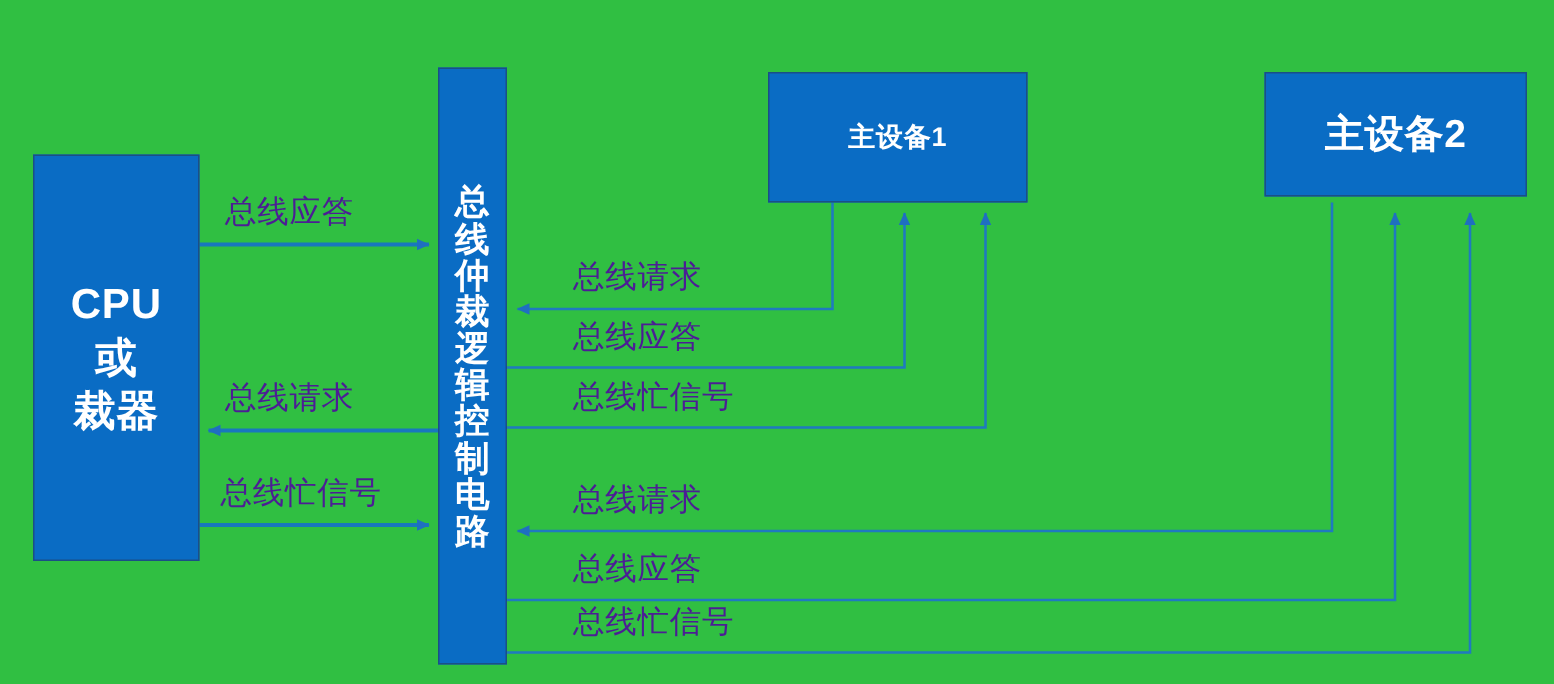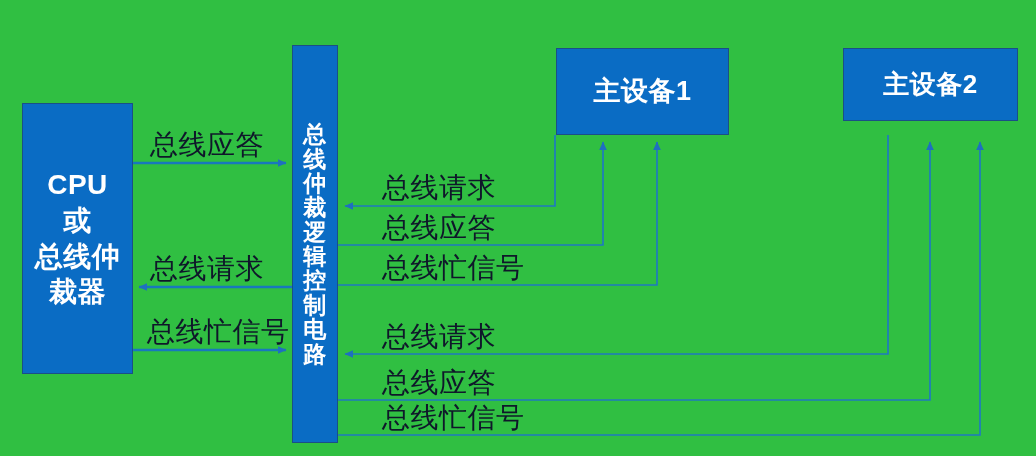--- a/index.html
+++ b/index.html
@@ -55,44 +55,43 @@
     display: block;
     line-height: 1.06;
   }
 
   
   #master1-box {
     left: 512px;
     top: 48px;
     width: 173px;
     height: 87px;
-    font-size: 27px;
-    margin-left: 44px;
+    font-size: 18px;
   }
   #master2-box {
     left: 843px;
     top: 48px;
     width: 175px;
-    height: 73px;
+    height: 83px;
     font-size: 26px;
   }
 
   
   #wires {
     position: absolute;
     left: 0; top: 0;
     width: 1036px;
     height: 456px;
     pointer-events: none;
   }
 
   .edge-label {
     position: absolute;
-    color: #0f172a;
-    font-size: 28px;
+    color: #4c1d95;
+    font-size: 21px;
     white-space: nowrap;
     line-height: 1;
     letter-spacing: 0.5px;
   }
 </style>
 </head>
 <body>
 
 <div id="stage">
 
@@ -142,21 +141,20 @@
     </g>
 
     <g>
       <path d="M338,435 L980,435 L980,142" stroke="#1f7ac0" stroke-width="1.7" fill="none" marker-end="url(#ar-up)"></path>
     </g>
   </svg>
 
   <div class="box" id="cpu-box">
     <span class="line">CPU</span>
     <span class="line">或</span>
-    <span class="line">总线仲</span>
     <span class="line">裁器</span>
   </div>
 
   <div class="box" id="arbiter-box">
     <span class="vchar">总</span>
     <span class="vchar">线</span>
     <span class="vchar">仲</span>
     <span class="vchar">裁</span>
     <span class="vchar">逻</span>
     <span class="vchar">辑</span>

